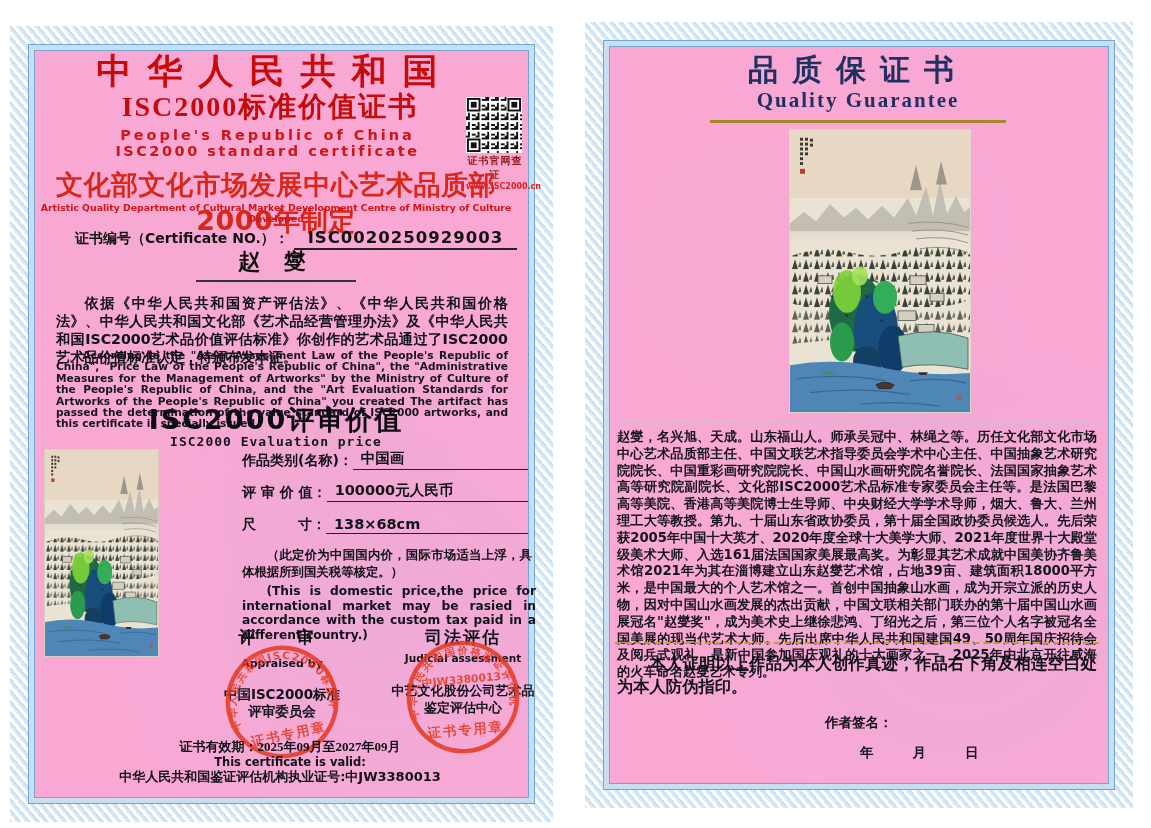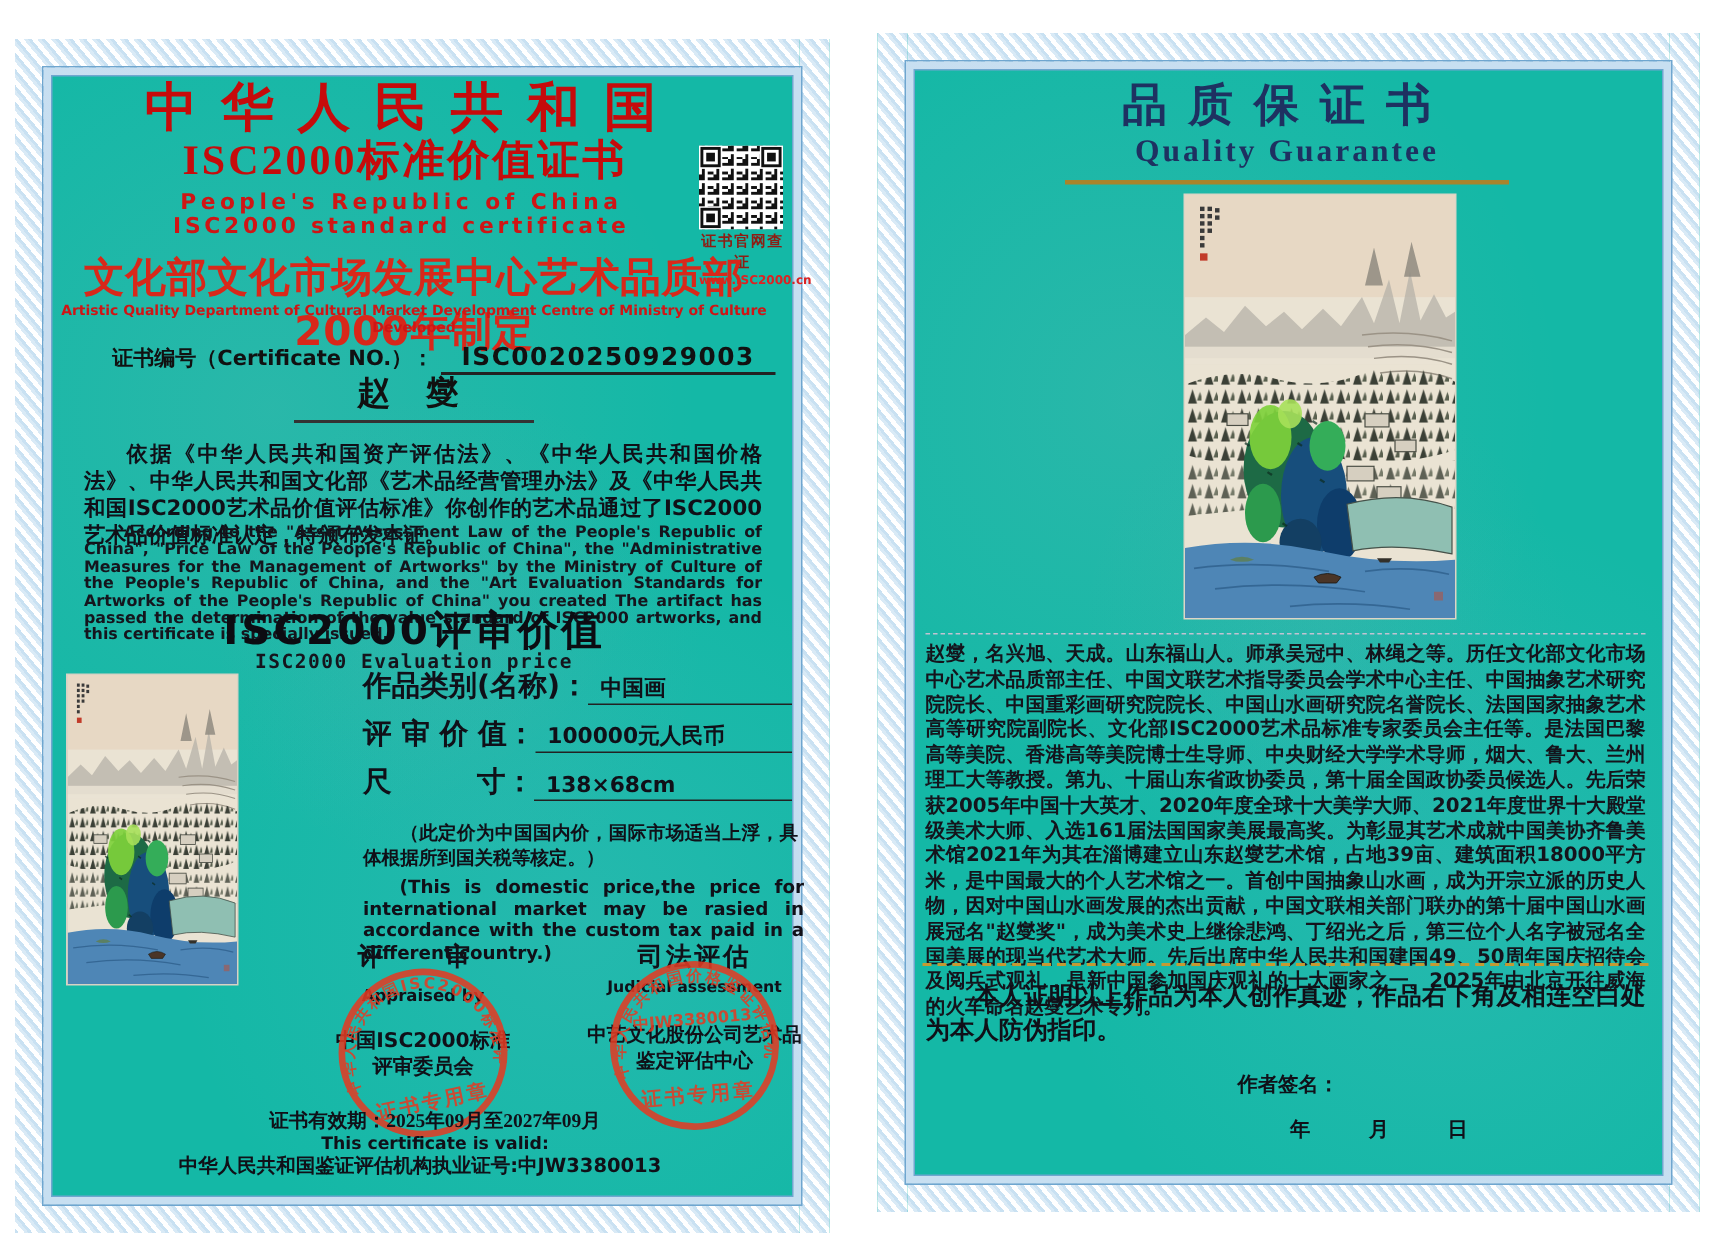--- a/index.html
+++ b/index.html
@@ -1,19 +1,19 @@
 <!DOCTYPE html>
 <html><head>
 <meta charset="utf-8">
 <style>
   html,body{margin:0;padding:0;background:#ffffff;}
   body{width:1151px;height:828px;position:relative;font-family:"DejaVu Sans","Liberation Sans",sans-serif;overflow:hidden;}
 
   
-  .cert{position:absolute;background:#14b8a6;border:20px solid;
+  .cert{position:absolute;background:#f9a8d4;border:20px solid;
         border-image:repeating-linear-gradient(50deg,#c9e1f2 0 2px,#ffffff 2px 5px,#d9eaf6 5px 7px) 20;
         box-sizing:border-box;}
   .cert-left{left:10px;top:26px;width:543px;height:796px;}
   .cert-right{left:585px;top:22px;width:548px;height:786px;}
   .frame{position:absolute;inset:-2px;border:1px solid #6fa6cf;box-shadow:inset 0 0 0 5px #c7dff1,inset 0 0 0 6px #6fa6cf;pointer-events:none;}
   .content{position:absolute;inset:0;
      background:
        radial-gradient(circle at 30% 30%,rgba(230,180,200,.10),rgba(230,180,200,0) 45%),
        radial-gradient(circle at 70% 75%,rgba(160,190,230,.12),rgba(160,190,230,0) 40%),
        radial-gradient(circle at 55% 50%,rgba(200,160,190,.08),rgba(200,160,190,0) 35%);}
@@ -35,21 +35,21 @@
   .l-certno .no{font-size:16.5px;font-weight:900;border-bottom:2px solid #222;padding:0 14px 1px;letter-spacing:1px;}
   .l-artist{left:0;top:199px;width:492px;font-size:22px;font-weight:900;color:#111;letter-spacing:8px;}
   .l-artist span{display:inline-block;border-bottom:2px solid #333;padding:2px 42px 3px;}
   .l-stmt-cn{left:26px;top:248px;width:452px;font-size:14.2px;font-weight:800;color:#101018;line-height:18px;text-align:justify;text-indent:2em;}
   .l-stmt-en{left:26px;top:304px;width:452px;font-size:10.6px;font-weight:600;color:#15151d;line-height:11.4px;text-align:justify;text-indent:2.5em;}
   .l-eval-t{left:0;top:356px;width:492px;font-size:27px;font-weight:900;color:#0c0c12;letter-spacing:2px;}
   .l-eval-s{left:0;top:388px;width:492px;font-size:13px;font-weight:700;color:#15151d;font-family:"DejaVu Sans Mono",monospace;letter-spacing:1px;}
   .l-paint{left:15px;top:404px;width:113px;height:206px;box-shadow:0 0 0 1px #d8d2c4;}
   .l-fields{left:212px;top:404px;width:286px;}
   .f-row{display:flex;align-items:flex-end;margin-bottom:12px;height:20px;}
-  .f-label{font-size:19px;font-weight:900;color:#101018;white-space:nowrap;}
+  .f-label{font-size:14px;font-weight:900;color:#101018;white-space:nowrap;}
   .f-value{flex:1;font-size:14.5px;font-weight:900;color:#101018;border-bottom:1.6px solid #222;padding:0 0 1px 8px;white-space:nowrap;}
   .l-note-cn{left:212px;top:500px;width:290px;font-size:12.4px;font-weight:900;color:#101018;line-height:17px;text-align:justify;text-indent:2em;}
   .l-note-en{left:212px;top:538px;width:294px;font-size:12.2px;font-weight:800;color:#101018;line-height:14.5px;text-align:justify;text-indent:2em;}
   .l-apprv-label{left:152px;top:580px;width:200px;font-size:17px;font-weight:900;color:#101018;letter-spacing:12px;}
   .l-jud-label{left:333px;top:580px;width:200px;font-size:17px;font-weight:900;color:#101018;letter-spacing:2px;}
   .l-apprv-en{left:152px;top:611px;width:200px;font-size:11px;font-weight:700;color:#101018;}
   .l-jud-en{left:333px;top:606px;width:200px;font-size:10.5px;font-weight:700;color:#101018;}
   .l-org1{left:142px;top:640px;width:220px;font-size:13.5px;font-weight:900;color:#101018;line-height:17px;}
   .l-org2{left:323px;top:636px;width:220px;font-size:13px;font-weight:900;color:#101018;line-height:17px;}
   .seal{width:118px;height:118px;opacity:.87;}

